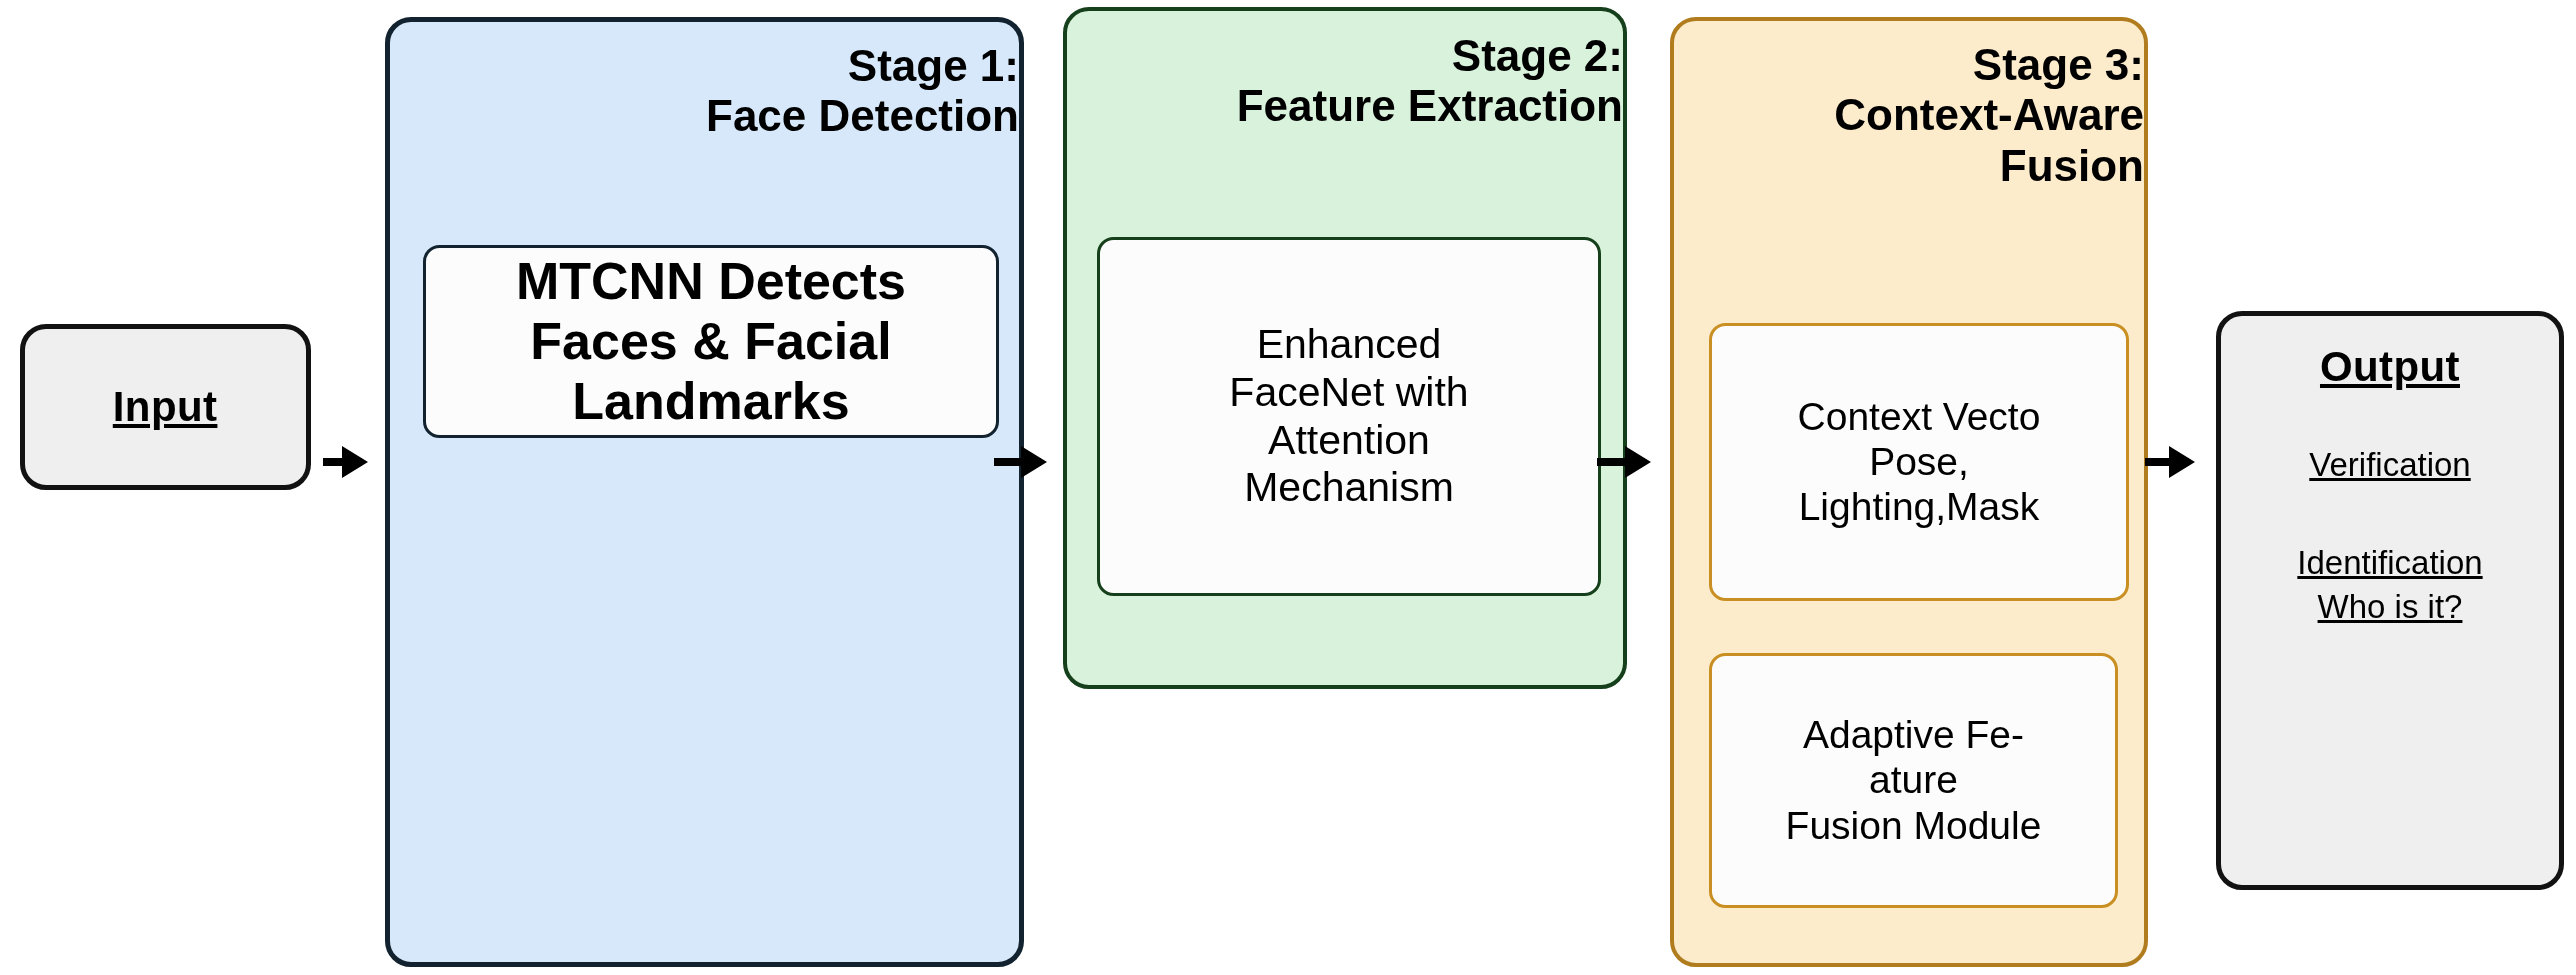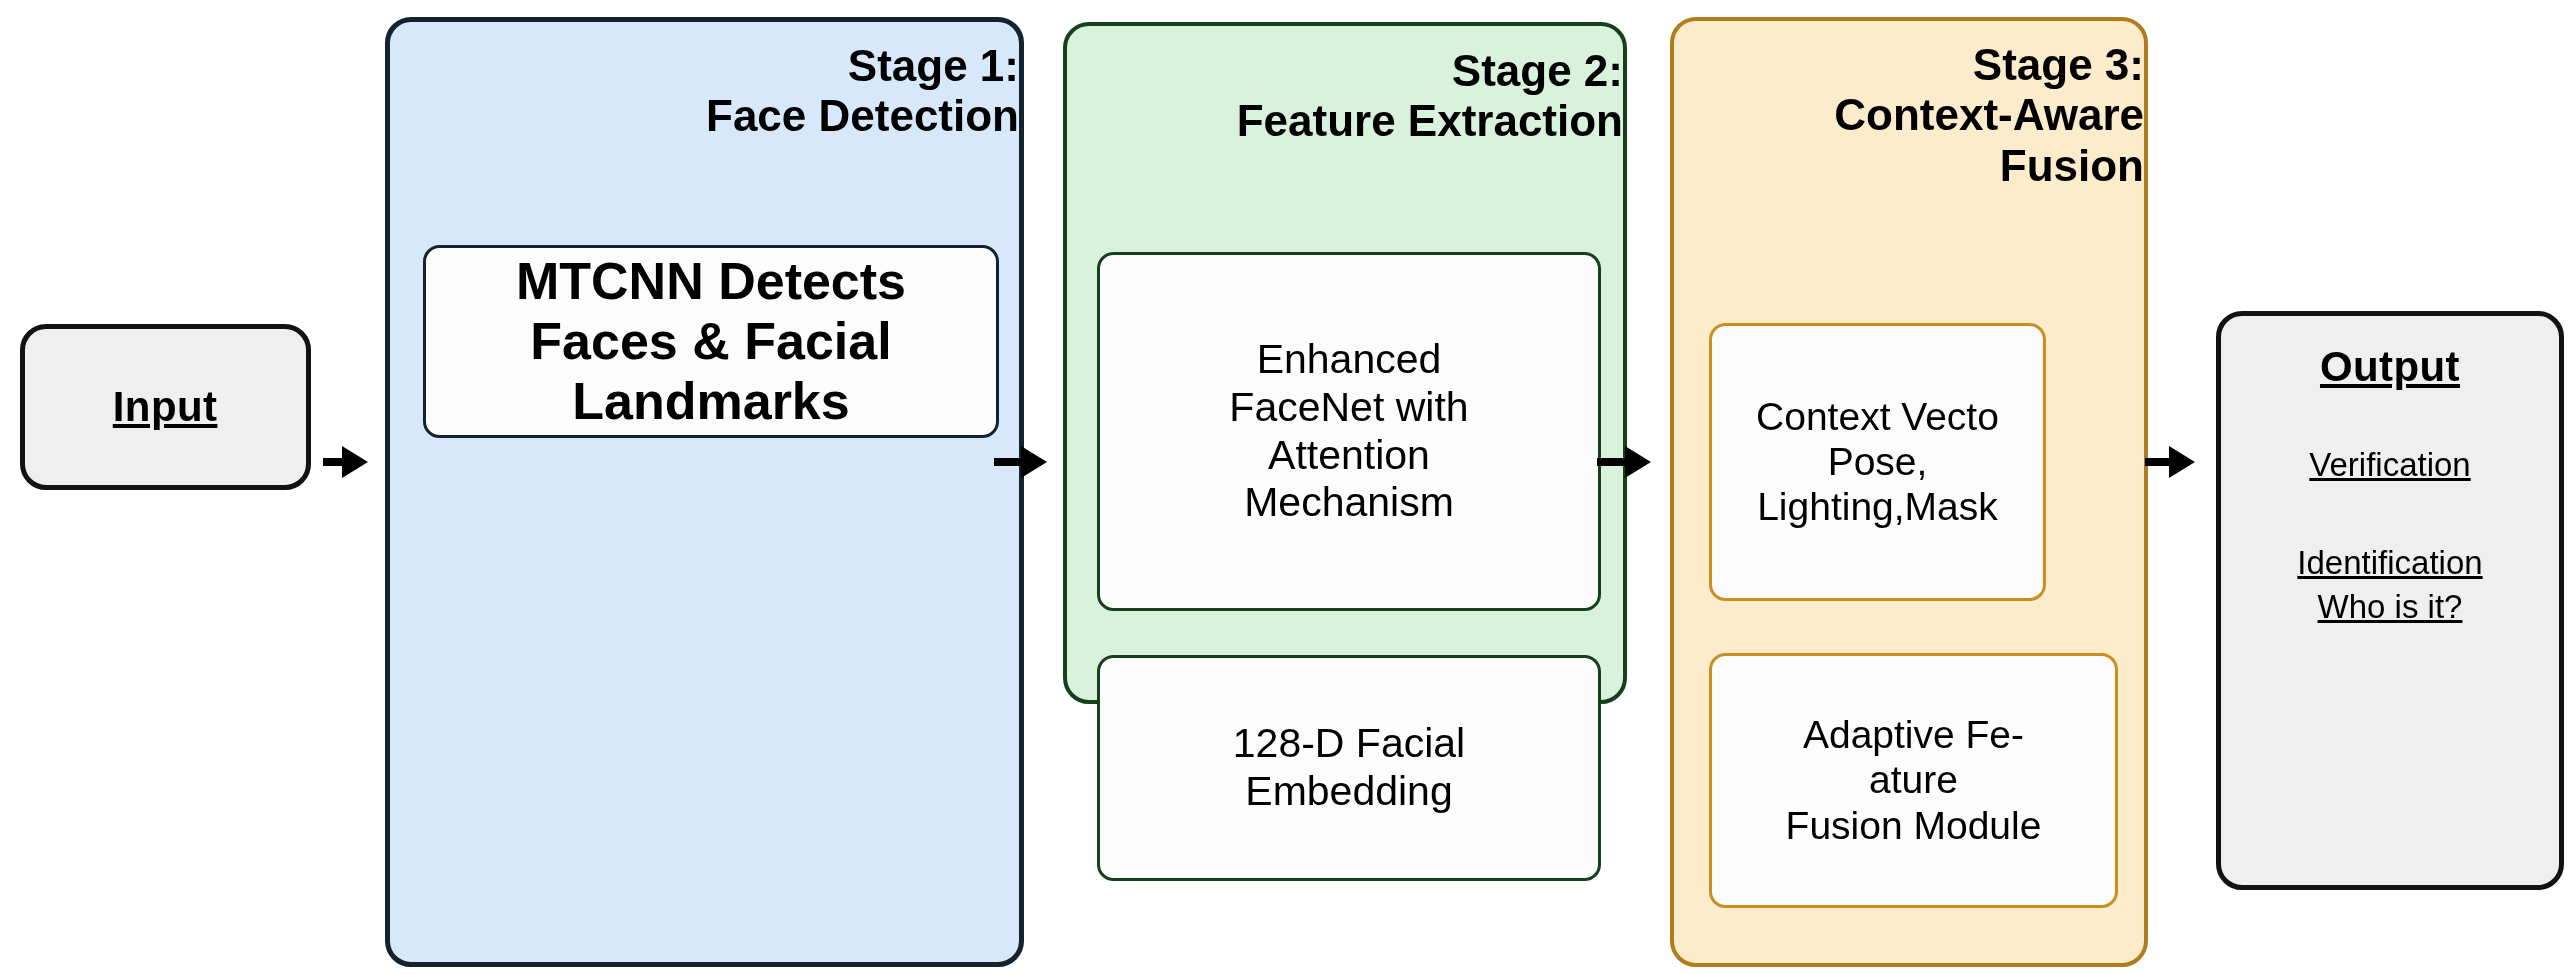--- a/index.html
+++ b/index.html
@@ -133,45 +133,41 @@
     <div class="subbox blue" style="left:33px; top:223px; width:576px; height:193px;">
       <div class="inner">MTCNN Detects
 Faces &amp; Facial
 Landmarks</div>
     </div>
 
   </div>
 
   <div class="arrow" style="left:994px; top:458px; width:47px;"></div>
 
-  <div class="panel green" style="left:1063px; top:22px; width:564px; height:682px;">
+  <div class="panel green" style="left:1063px; top:7px; width:564px; height:682px;">
     <div class="panel-title">Stage 2:
 Feature Extraction</div>
 
     <div class="subbox green" style="left:30px; top:226px; width:504px; height:359px;">
       <div class="inner">Enhanced
 FaceNet with
 Attention
 Mechanism</div>
     </div>
 
-    <div class="subbox green" style="left:30px; top:629px; width:504px; height:226px;">
-      <div class="inner">128-D Facial
-Embedding</div>
-    </div>
   </div>
 
   <div class="arrow" style="left:1597px; top:458px; width:48px;"></div>
 
   <div class="panel orange" style="left:1670px; top:16.6px; width:478px; height:950px;">
     <div class="panel-title">Stage 3:
 Context-Aware
 Fusion</div>
 
-    <div class="subbox orange" style="left:35px; top:302px; width:337px; height:278px;">
+    <div class="subbox orange" style="left:35px; top:302px; width:420px; height:278px;">
       <div class="inner">Context Vecto
 Pose,
 Lighting,Mask</div>
     </div>
 
     <div class="subbox orange" style="left:35px; top:632px; width:409px; height:255px;">
       <div class="inner">Adaptive Fe-
 ature
 Fusion Module</div>
     </div>

